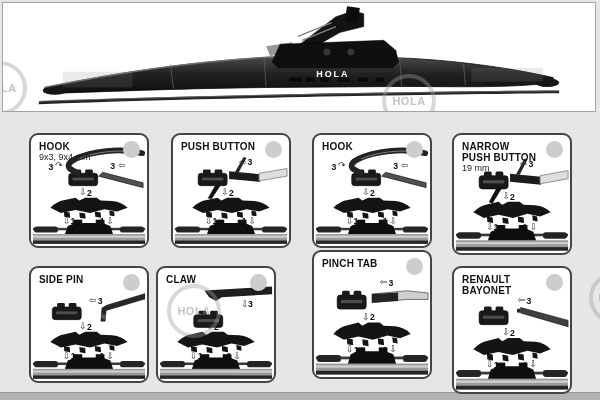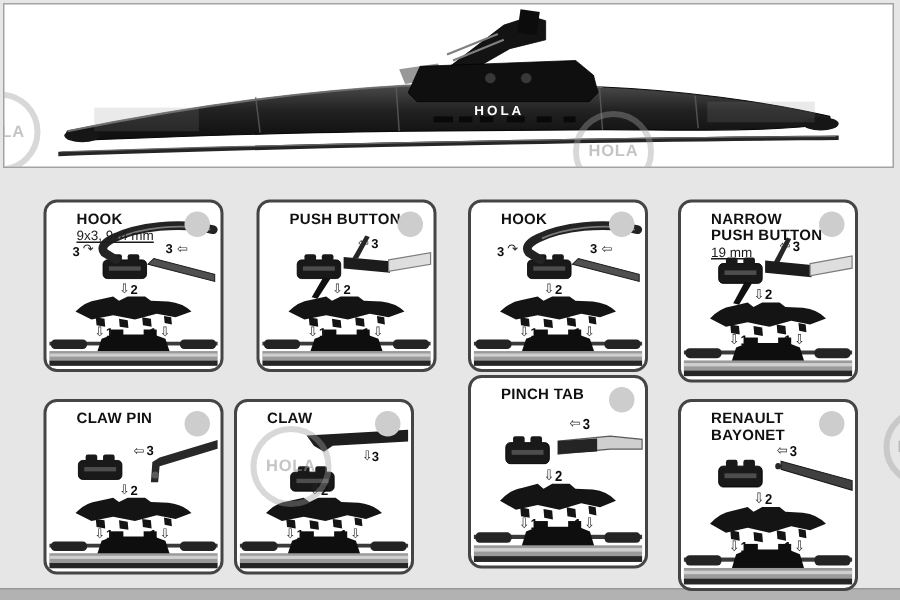--- a/index.html
+++ b/index.html
@@ -30,26 +30,26 @@
   .wm2{left:-30px;top:58px;width:46px;height:46px;}   
   .wm3{left:167px;top:284px;width:46px;height:46px;}  
   .wm4{left:589px;top:272px;width:44px;height:44px;}  
   
   .panel{
     position:absolute;width:120px;box-sizing:border-box;
     background:var(--panel-bg,#ffffff);
     border:2px solid var(--panel-border,#454545);
     border-radius:9px;overflow:hidden;z-index:1;
   }
-  .panel-head{position:relative;z-index:2;padding:6px 8px 0 8px;pointer-events:none;margin-left:12px;}
+  .panel-head{position:relative;z-index:2;padding:6px 8px 0 8px;pointer-events:none;}
   .panel-title{
     margin:0;font-size:10px;font-weight:bold;line-height:1.12;
     color:var(--ink,#111);white-space:pre-line;letter-spacing:.2px;
   }
-  .panel-subtitle{margin:1px 0 0 0;font-size:9px;color:#1c1c1c;line-height:1.1;text-decoration:underline;}
+  .panel-subtitle{margin:1px 0 0 0;font-size:9px;color:#1c1c1c;line-height:1.1;}
   .badge{
     position:absolute;top:6px;right:7px;width:17px;height:17px;
     border-radius:50%;background:var(--badge,#cdcdcd);z-index:2;
   }
   .diagram{position:absolute;left:0;top:0;width:100%;height:100%;z-index:1;}
   .step{font:bold 9px "Liberation Sans",sans-serif;fill:#0e0e0e;}
   .arrow{font:9px "DejaVu Sans",sans-serif;fill:#2e2e2e;}
   
   .bottom-bar{
     position:absolute;left:0;right:0;bottom:0;height:7px;
@@ -289,21 +289,21 @@
         <text x="58" y="63.5" class="step">2</text>
         <text x="33" y="93" class="arrow">⇩</text>
         <text x="41" y="93.5" class="step">1</text>
         <text x="71" y="93.5" class="step">1</text>
         <text x="78" y="93" class="arrow">⇩</text>
       </svg>
   </article>
 
   <article class="panel" style="left:29px;top:266px;height:117px">
     <header class="panel-head">
-      <h3 class="panel-title">CLAW PIN</h3>
+      <h3 class="panel-title">SIDE PIN</h3>
       <p class="panel-subtitle"></p>
     </header>
     <span class="badge"></span>
     <svg class="diagram" viewBox="0 0 120 116" preserveAspectRatio="none">
         <g>
           <rect x="2" y="97" width="116" height="2.6" fill="#3a3a3a"></rect>
           <rect x="3" y="95.5" width="25" height="6.5" rx="3" fill="#242424"></rect>
           <rect x="92" y="95.5" width="25" height="6.5" rx="3" fill="#242424"></rect>
           <path d="M35,104 L38,95 L46,92 L74,92 L82,95 L85,104 Z" fill="#0e0e0e"></path>
           <rect x="44" y="88.5" width="9" height="5" fill="#0e0e0e"></rect>

